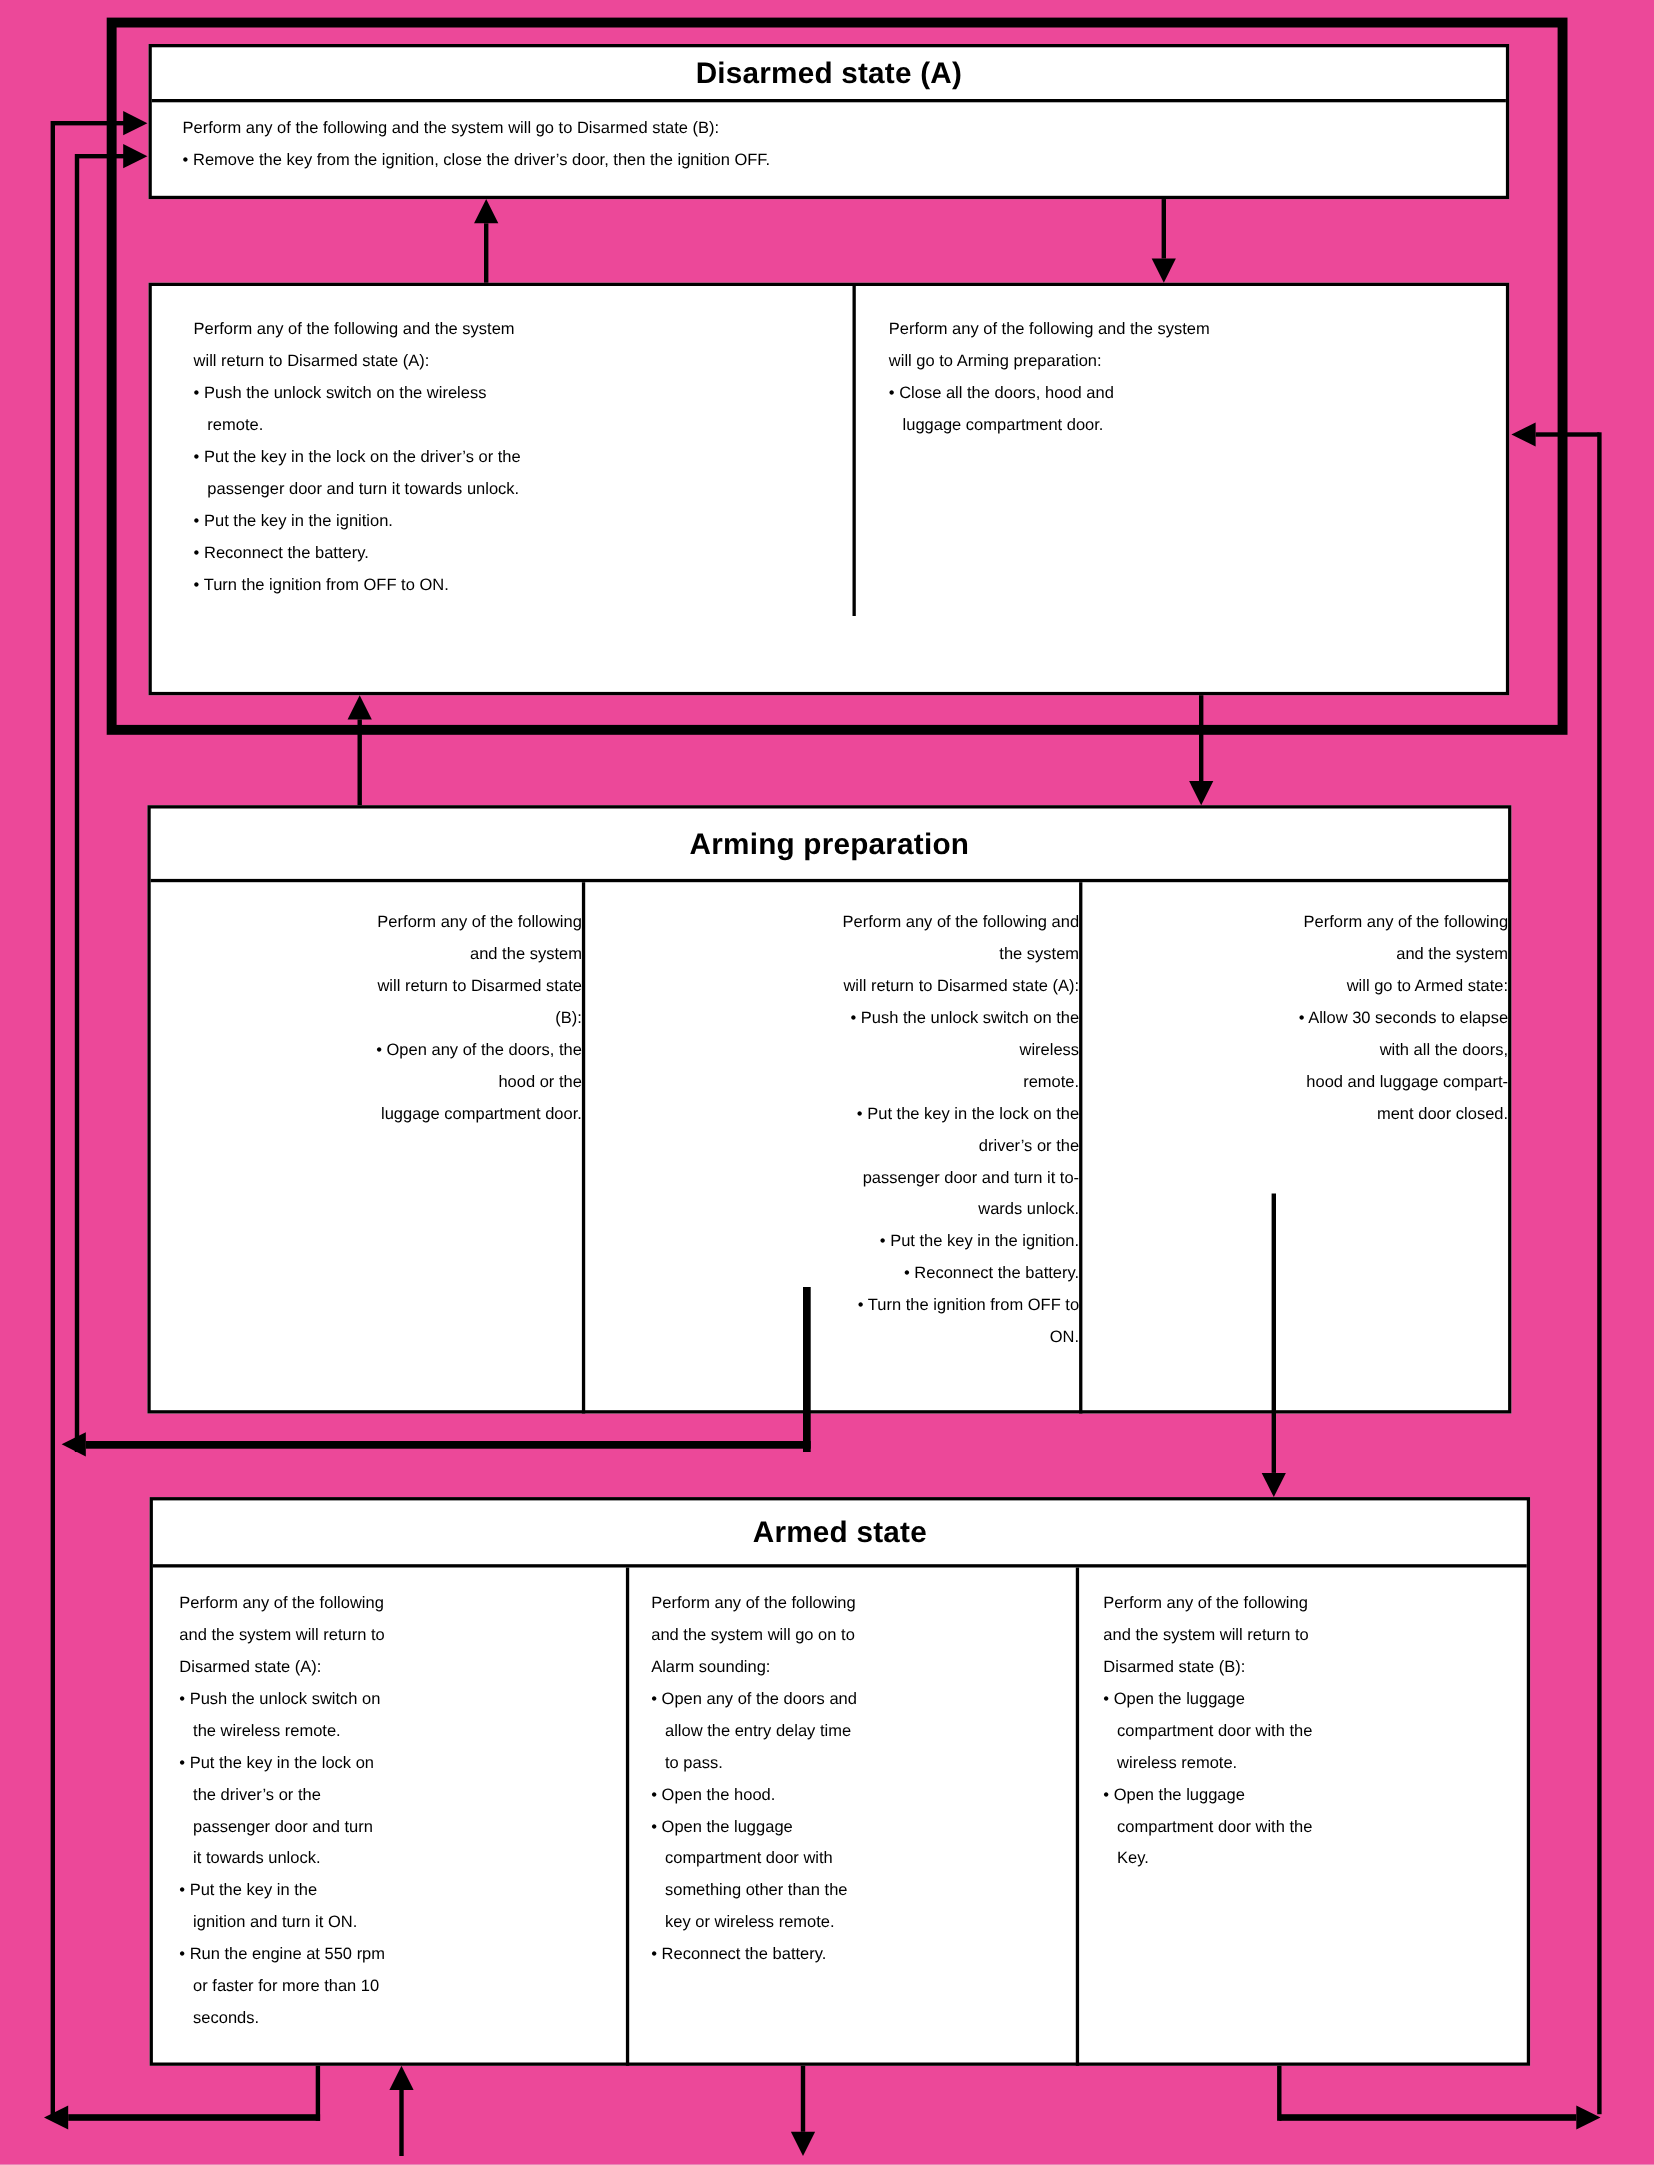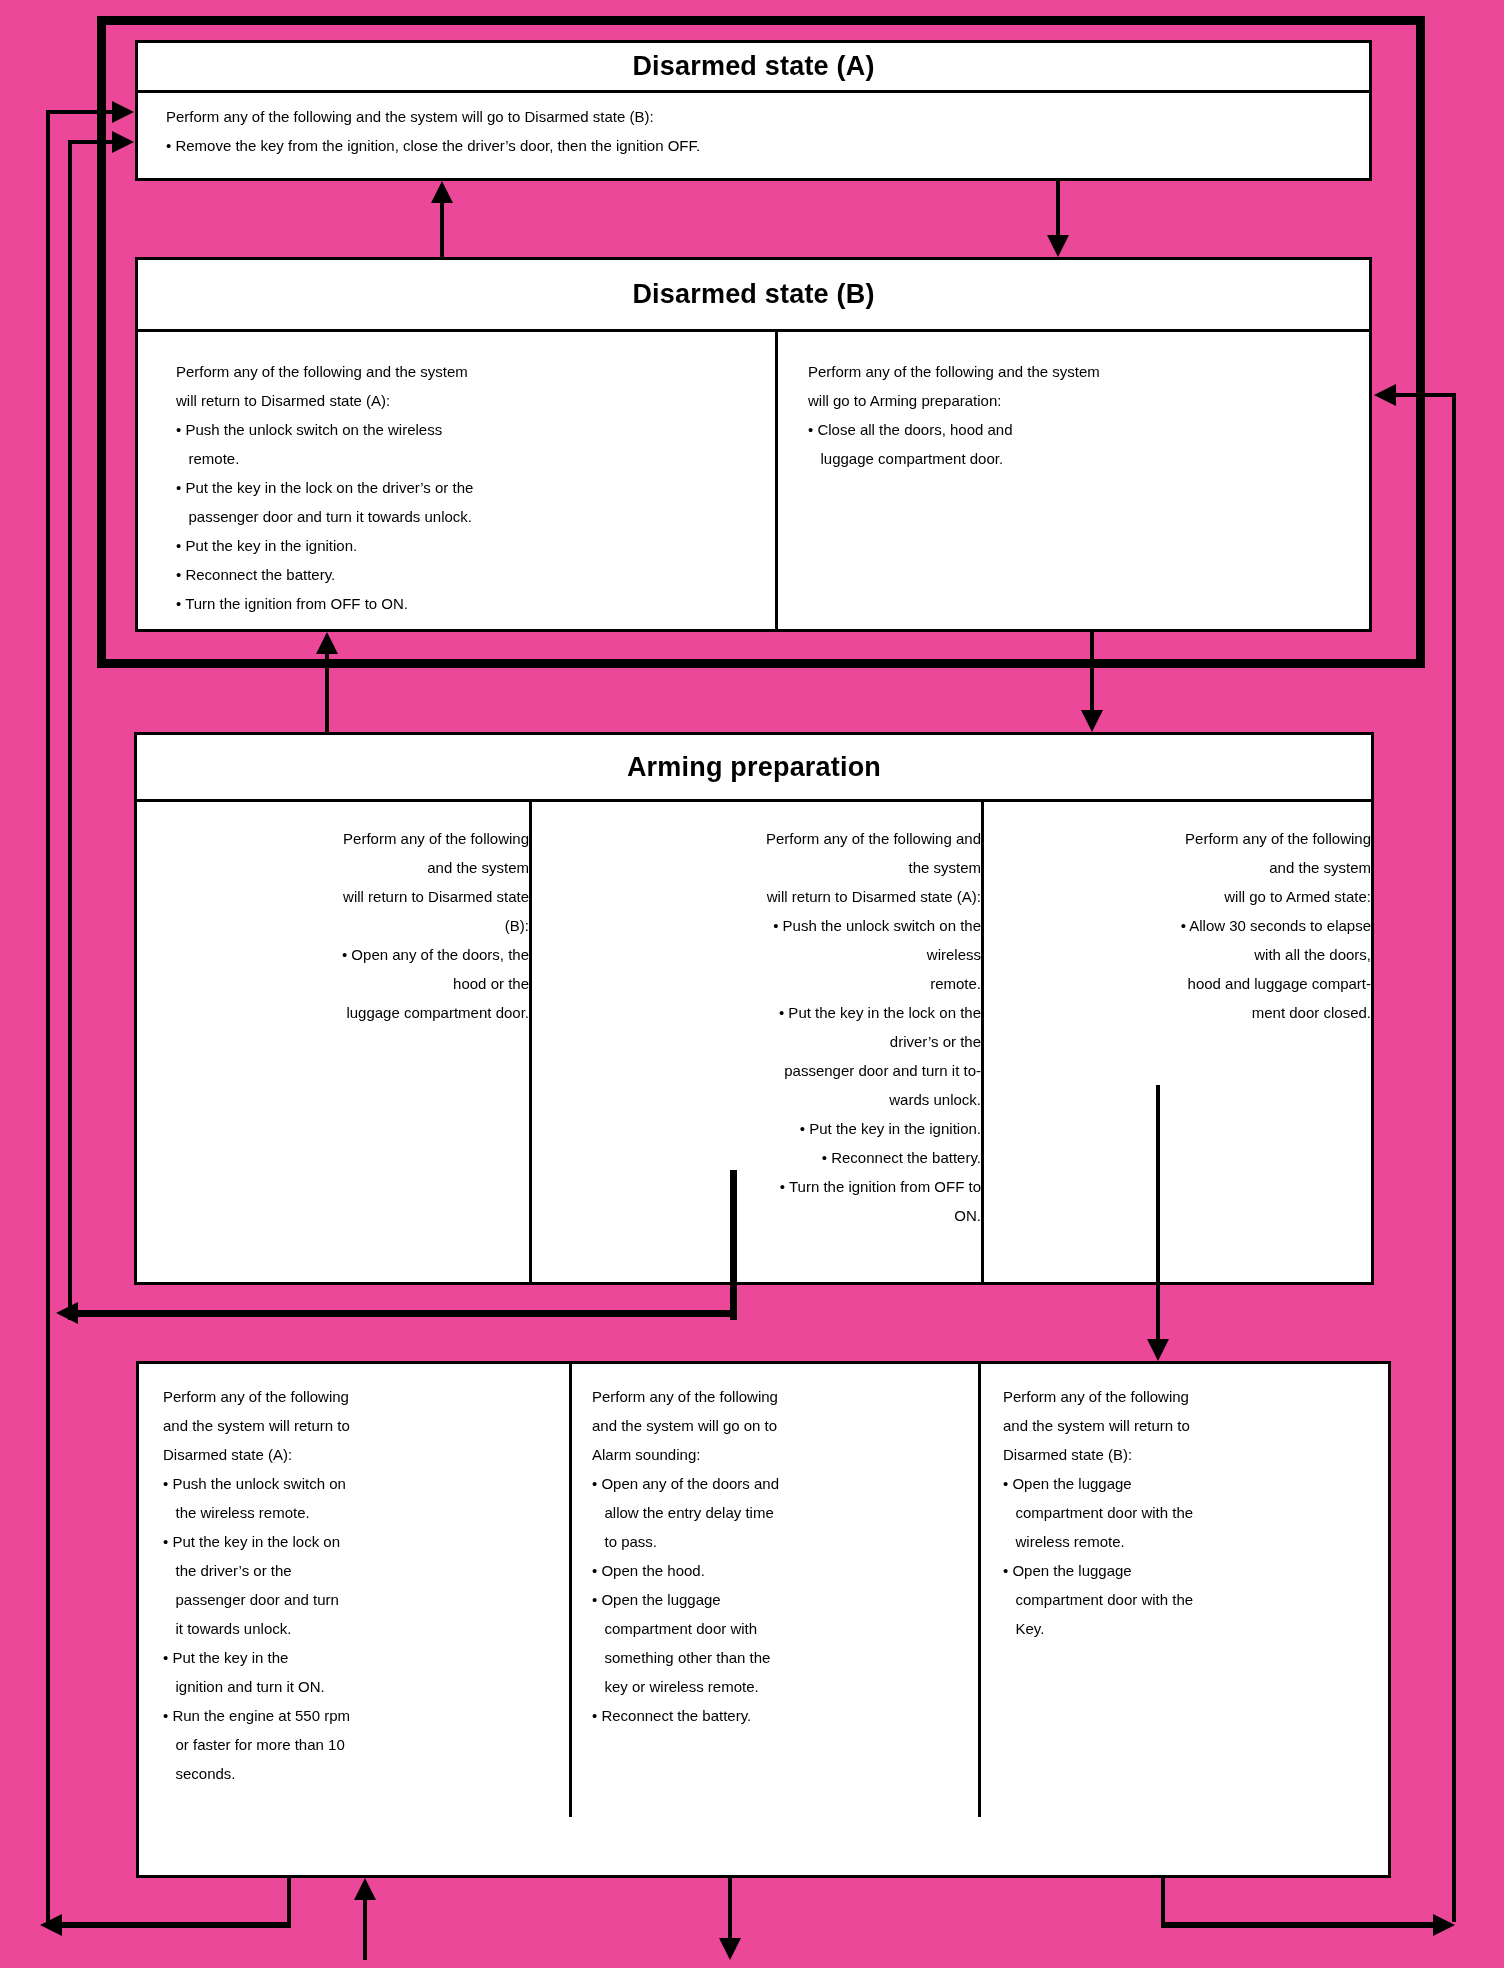--- a/index.html
+++ b/index.html
@@ -38,21 +38,20 @@
 
   <div class="frame" style="left:97px;top:16px;width:1328px;height:652px;"></div>
 
   <div class="box" style="left:135px;top:40px;width:1237px;height:141px;">
     <div class="box-title" style="height:47px;">Disarmed state (A)</div>
     <div class="cell-text" style="padding:9px 0 0 28px;">Perform any of the following and the system will go to Disarmed state (B):
 • Remove the key from the ignition, close the driver’s door, then the ignition OFF.</div>
   </div>
 
   <div class="box" style="left:135px;top:257px;width:1237px;height:375px;">
-    <div class="box-title" style="height:69px;">Disarmed state (B)</div>
     <div class="box-cols" style="height:300px;padding-left:12px;">
       <div class="col" style="width:625px;">
         <div class="cell-text" style="padding:25px 0 0 26px;">Perform any of the following and the system
 will return to Disarmed state (A):
 • Push the unlock switch on the wireless
    remote.
 • Put the key in the lock on the driver’s or the
    passenger door and turn it towards unlock.
 • Put the key in the ignition.
 • Reconnect the battery.
@@ -101,20 +100,21 @@
 will go to Armed state:
 • Allow 30 seconds to elapse
 with all the doors,
    hood and luggage compart-
 ment door closed.</div>
       </div>
     </div>
   </div>
 
   <div class="box" style="left:136px;top:1361px;width:1255px;height:517px;">
+    <div class="box-title" style="height:58px;">Armed state</div>
     <div class="box-cols" style="height:453px;">
       <div class="col" style="width:430px;">
         <div class="cell-text" style="padding:18px 0 0 24px;">Perform any of the following
 and the system will return to
 Disarmed state (A):
 • Push the unlock switch on
    the wireless remote.
 • Put the key in the lock on
    the driver’s or the
    passenger door and turn

